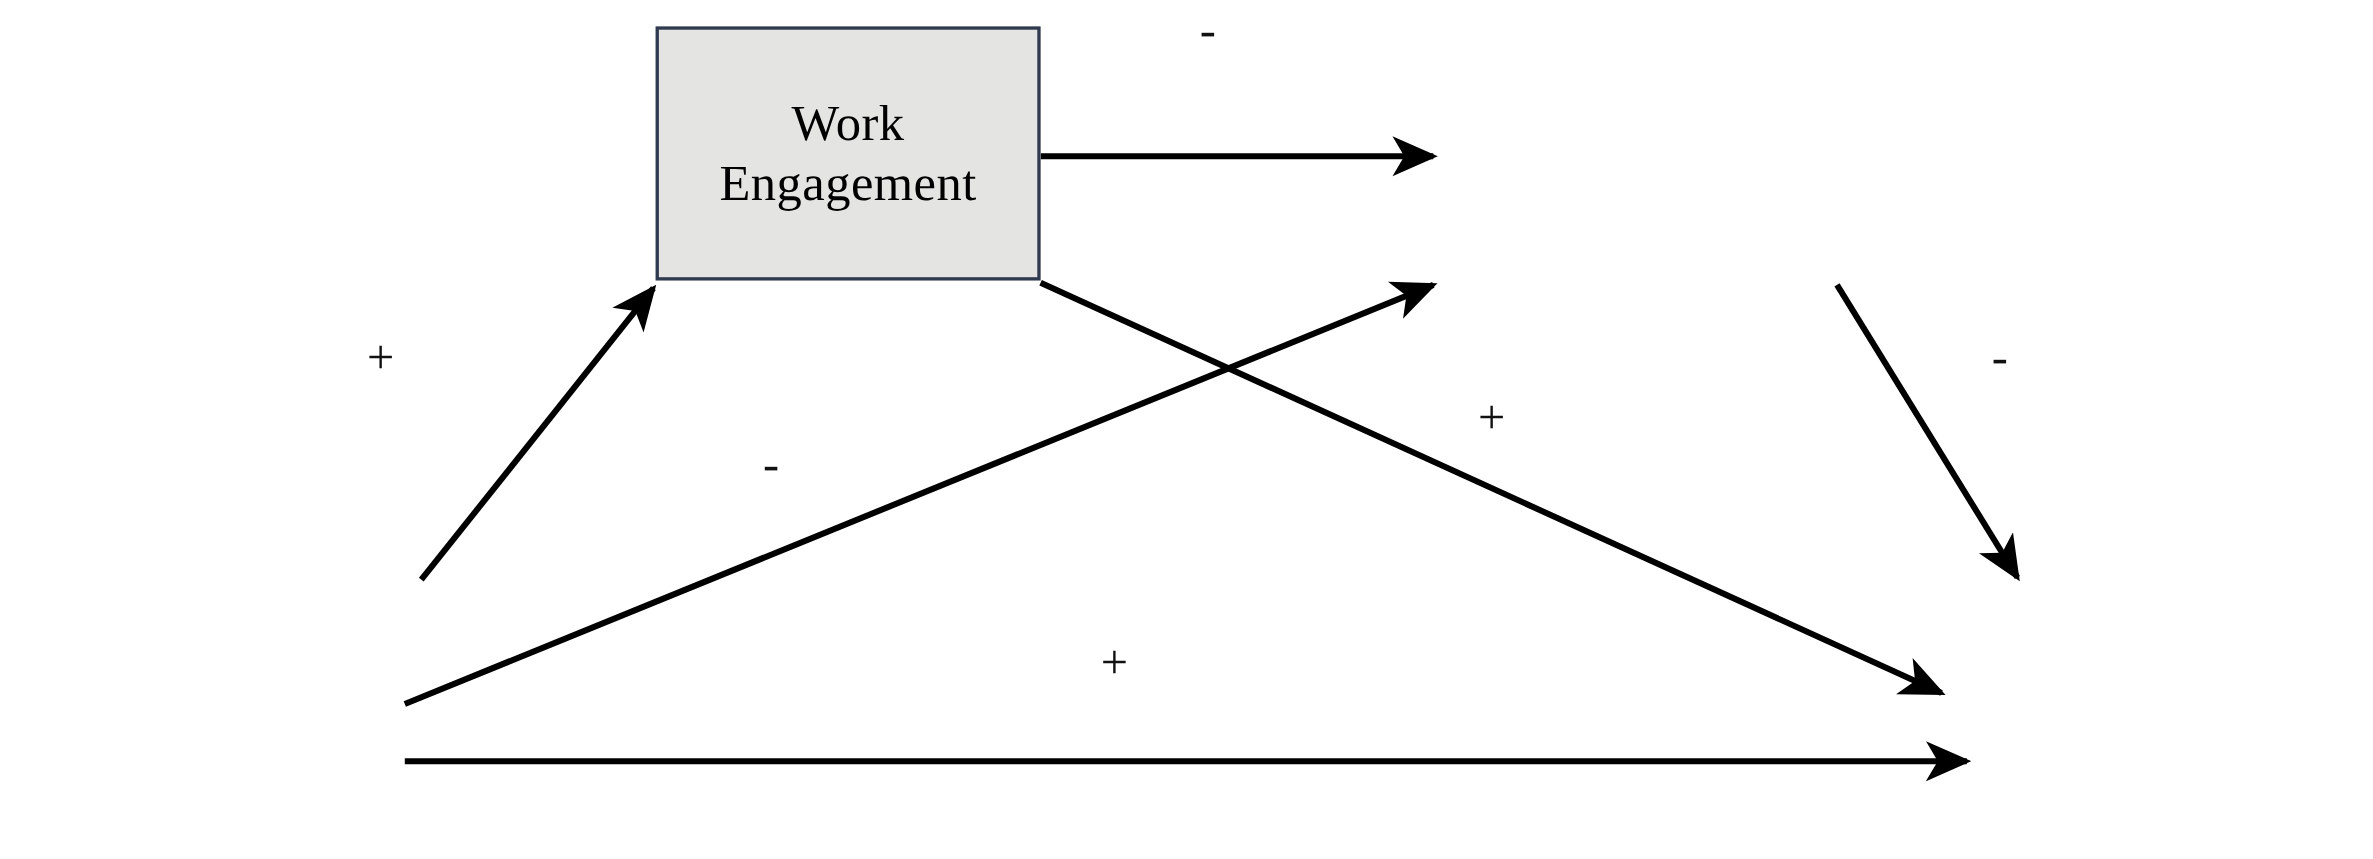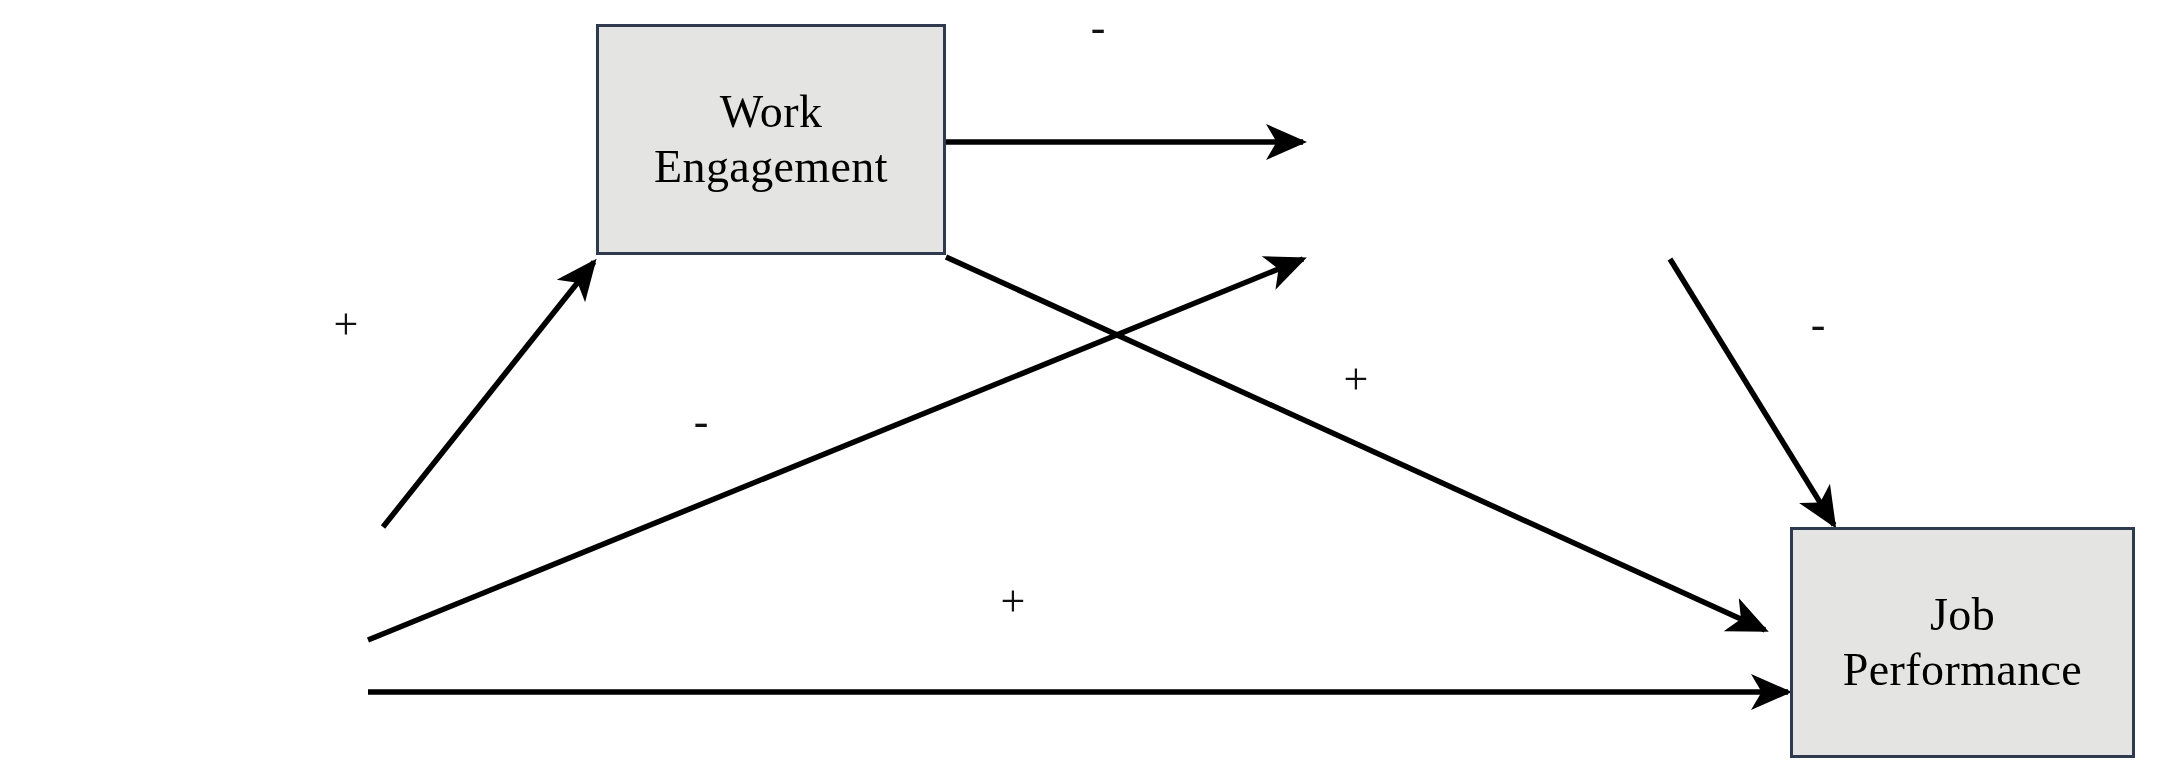--- a/index.html
+++ b/index.html
@@ -76,24 +76,20 @@
       </g>
   </svg>
 
 
   <div class="node-box" id="node-work-engagement" style="left: 596px; top: 24px; width: 350px; height: 231px; background: rgb(228, 228, 226); border-color: rgb(47, 58, 79); justify-content: center;">
     <span class="node-label">Work
 Engagement</span>
   </div>
 
 
-  <div class="node-box" id="node-job-performance" style="left: 1790px; top: 527px; width: 345px; height: 231px; background: rgb(228, 228, 226); border-color: rgb(47, 58, 79);">
-    <span class="node-label">Job
-Performance</span>
-  </div>
 
   <div id="sign-layer">
       <span class="sign-label" style="left: 1078px; top: 6px;">-</span>
       <span class="sign-label" style="left: 326px; top: 303px;">+</span>
       <span class="sign-label" style="left: 681px; top: 400px;">-</span>
       <span class="sign-label" style="left: 1336px; top: 358px;">+</span>
       <span class="sign-label" style="left: 1798px; top: 303px;">-</span>
       <span class="sign-label" style="left: 993px; top: 580px;">+</span>
     </div>
 

